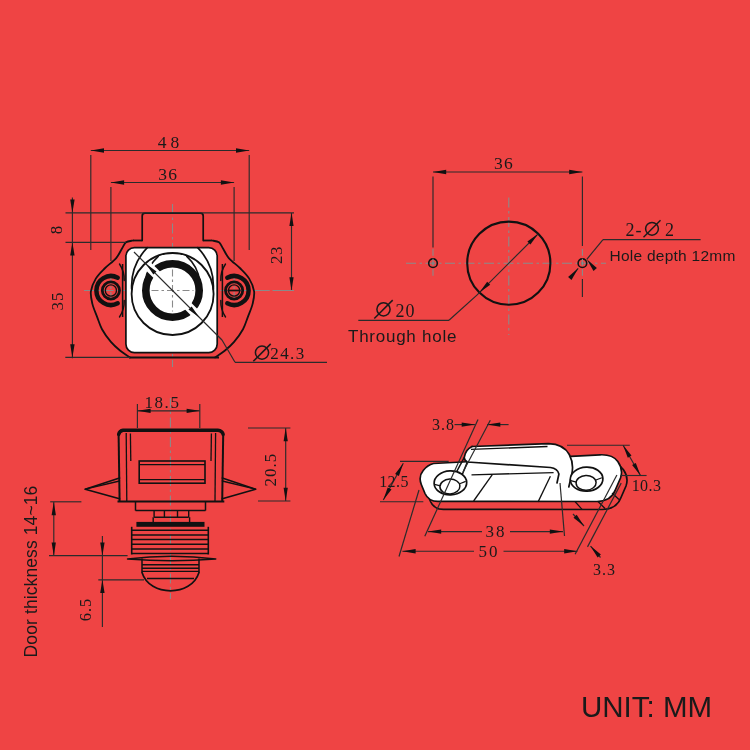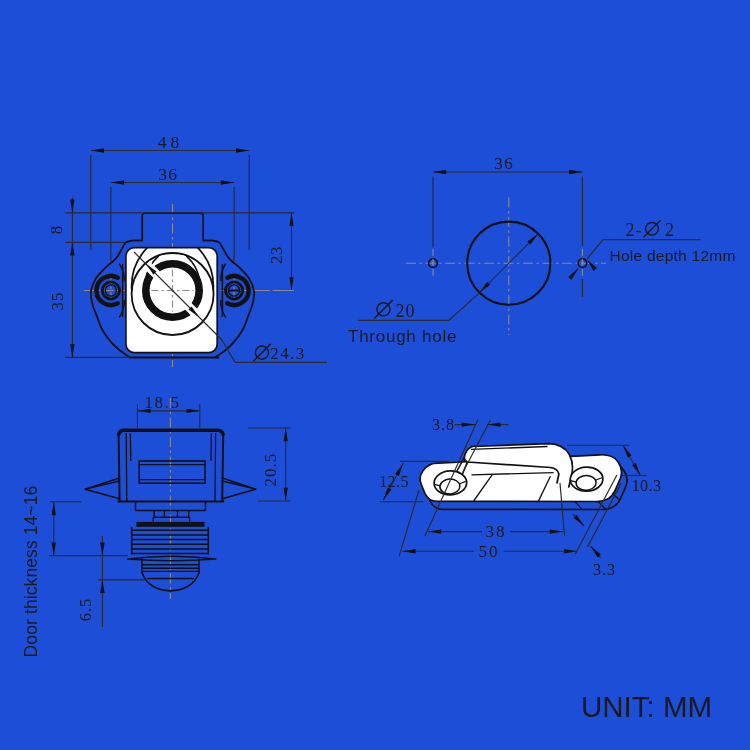--- a/index.html
+++ b/index.html
@@ -1,16 +1,16 @@
 <!DOCTYPE html>
 <html><head>
 <meta charset="utf-8">
 <style>
 html,body{margin:0;padding:0;background:#ffffff;}
-#page{width:750px;height:750px;position:relative;background:#1d4ed8;overflow:hidden;}
+#page{width:750px;height:750px;position:relative;background:#ef4444;overflow:hidden;}
 </style>
 </head>
 <body>
 <div id="page">
 <svg width="750" height="750" viewBox="0 0 750 750">
 <line x1="172.5" y1="204.0" x2="172.5" y2="367.0" stroke="#8a8a8a" stroke-width="1.1" stroke-linecap="butt" stroke-dasharray="10 3.5 2.5 3.5"></line>
 <line x1="84.0" y1="290.5" x2="294.0" y2="290.5" stroke="#8a8a8a" stroke-width="1.1" stroke-linecap="butt" stroke-dasharray="10 3.5 2.5 3.5"></line>
 <line x1="110.9" y1="275.5" x2="110.9" y2="306.0" stroke="#8a8a8a" stroke-width="1.1" stroke-linecap="butt" stroke-dasharray="8 3 2.5 3"></line>
 <line x1="234.1" y1="275.5" x2="234.1" y2="306.0" stroke="#8a8a8a" stroke-width="1.1" stroke-linecap="butt" stroke-dasharray="8 3 2.5 3"></line>
 <path d="M142.2,240.5 V216 Q142.2,213.2 145,213.2 H200.4 Q203.2,213.2 203.2,216 V240.5" stroke="#111111" stroke-width="1.7" fill="none" stroke-linecap="round" stroke-linejoin="round"></path>

